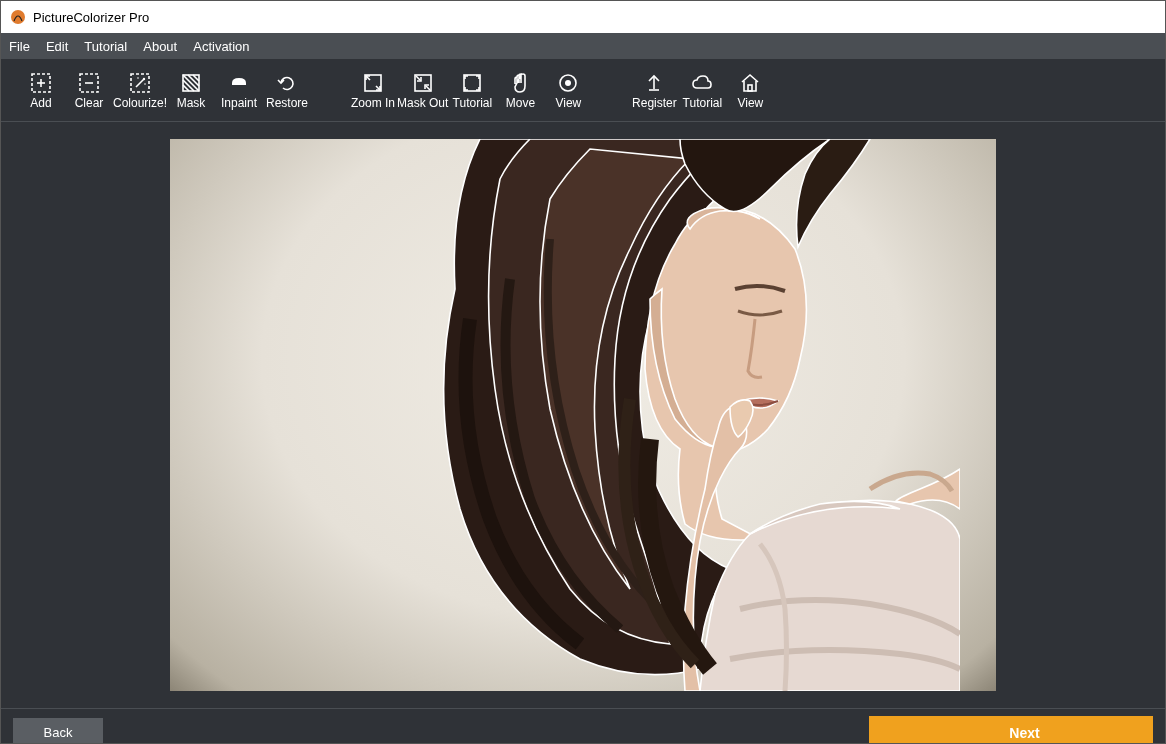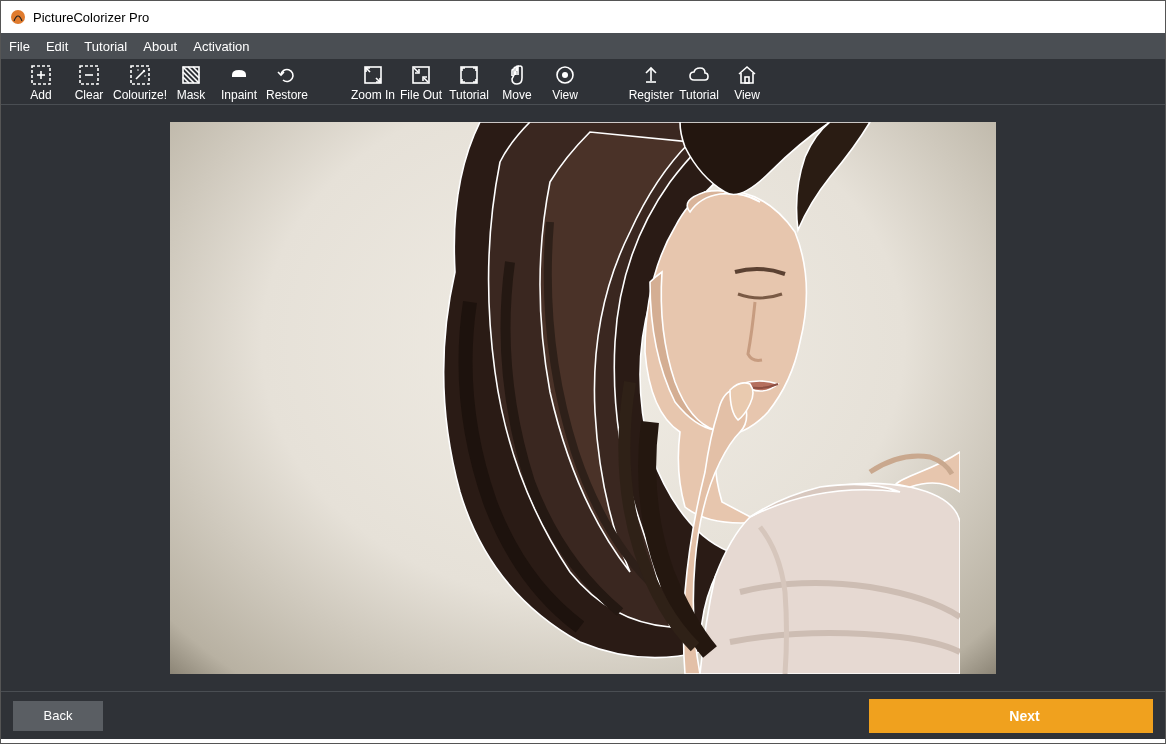--- a/index.html
+++ b/index.html
@@ -36,21 +36,21 @@
     background: #4a4e53;
     display: flex;
     align-items: center;
     padding: 0 8px;
     gap: 16px;
     color: #fff;
     font-size: 13px;
   }
   .menubar .menu-item { cursor: pointer; }
   .toolbar {
-    height: 46px;
+    height: 63px;
     background: #2f3237;
     display: flex;
     align-items: center;
     padding: 0 16px;
     color: #fff;
     border-bottom: 1px solid #4a4e53;
   }
   .toolbar .tool {
     display: flex; flex-direction: column; align-items: center; justify-content: center;
     min-width: 48px; height: 50px; cursor: pointer;
@@ -225,21 +225,21 @@
   <div class="tool">
     <span class="ico">
       <svg width="24" height="24" viewBox="0 0 24 24">
           <rect x="4" y="4" width="16" height="16"></rect>
           <line x1="5" y1="5" x2="9" y2="9"></line>
           <polyline points="6,10 10,10 10,6"></polyline>
           <line x1="19" y1="19" x2="15" y2="15"></line>
           <polyline points="18,14 14,14 14,18"></polyline>
         </svg>
     </span>
-    <span>File Out</span>
+    <span>Mask Out</span>
   </div>
 
   <div class="tool">
     <span class="ico">
       <svg width="24" height="24" viewBox="0 0 24 24">
           <rect x="4" y="4" width="16" height="16"></rect>
           <polyline points="8,5 5,5 5,8"></polyline>
           <polyline points="16,5 19,5 19,8"></polyline>
           <polyline points="5,16 5,19 8,19"></polyline>
           <polyline points="19,16 19,19 16,19"></polyline>

